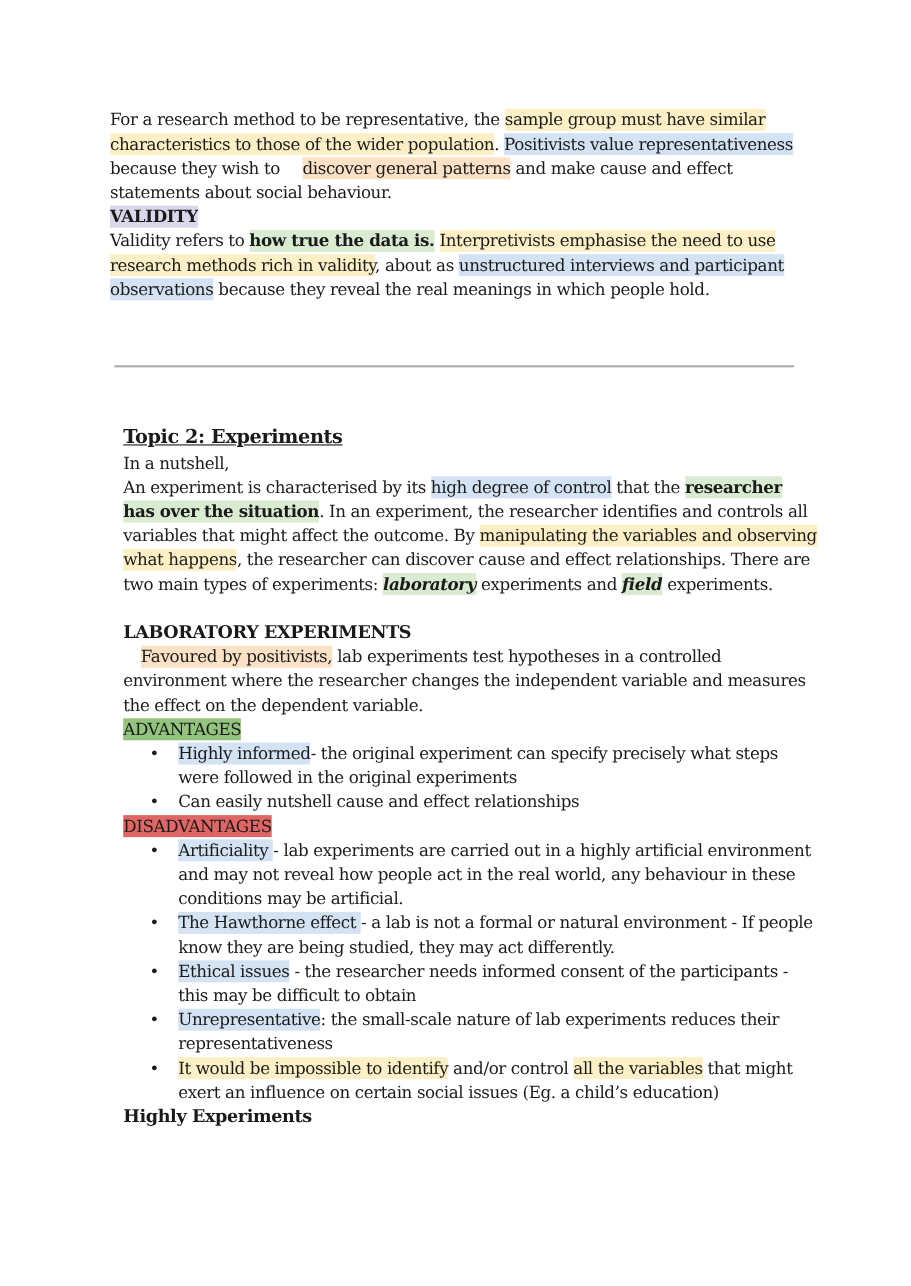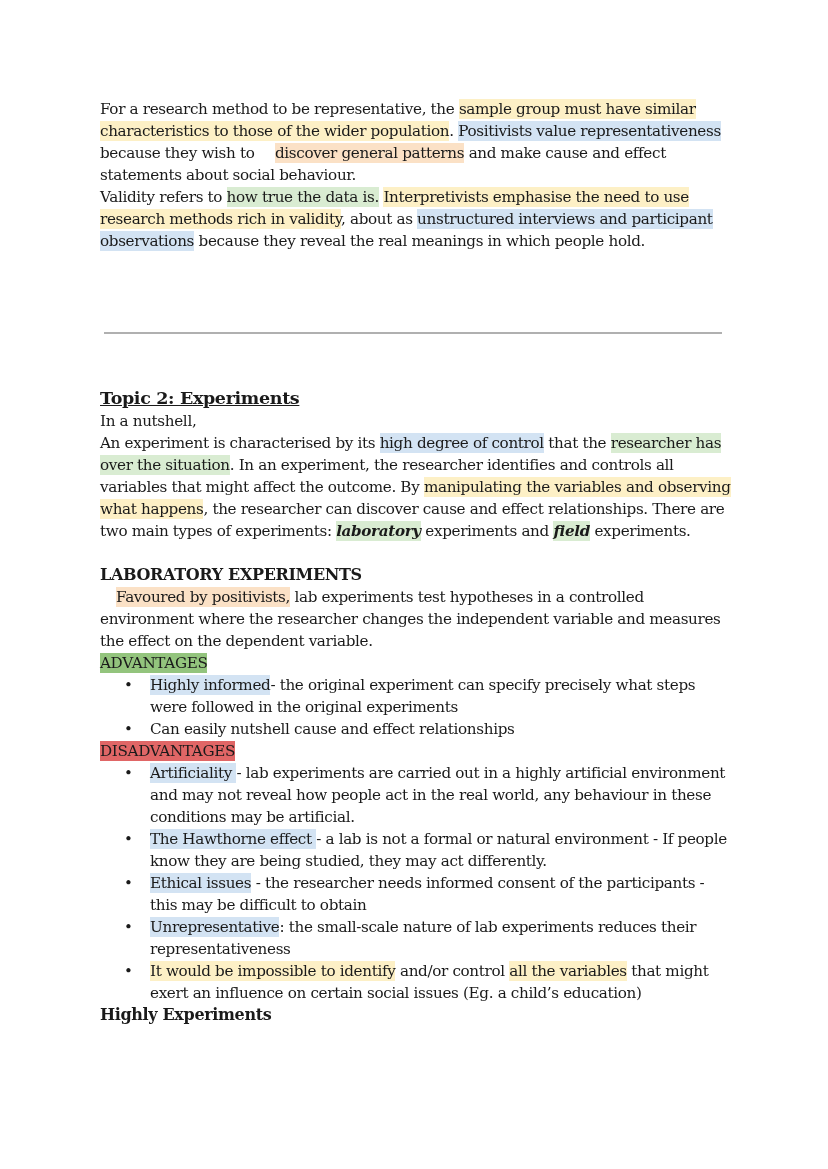--- a/index.html
+++ b/index.html
@@ -5,43 +5,44 @@
   html, body { margin: 0; padding: 0; background: #ffffff; }
   body { width: 828px; height: 1169px; position: relative; overflow: hidden;
          font-family: "DejaVu Serif", "Liberation Serif", serif; color: #1a1a1a; }
   .page { position: absolute; left: 100px; top: 98px; width: 632px;
           font-size: 15.2px; line-height: 22px; letter-spacing: -0.35px; }
   p { margin: 0; }
   .hl { padding: 1px 0; }
   .y { background: #fdf0c6; }
   .b { background: #d3e3f3; }
   .o { background: #fbe1c6; margin-left: 16px; }
-  .g { background: #d9ecd2; }
+  .g { background: #d9ecd2; font-weight: bold; }
   .p { background: #dcd6ec; }
   .green-strong { background: #93c47d; }
   .red-strong { background: #e06666; }
   .bold { font-weight: bold; }
   .divider { position: absolute; left: 104px; top: 332px; width: 618px; height: 2px; background: #b0b0b0; }
-  .sec2 { position: absolute; left: 100px; top: 386px; width: 632px;
+  .sec2 { position: absolute; left: 112px; top: 386px; width: 632px;
           font-size: 15.2px; line-height: 22px; letter-spacing: -0.35px; }
   .topic { font-weight: bold; text-decoration: underline; font-size: 17.5px; line-height: 24px; }
   .spacer { height: 22px; }
   ul { margin: 0; padding-left: 50px; list-style: none; }
   li { position: relative; }
   li::before { content: "\2022"; position: absolute; left: -26px; top: 0; font-size: 15px; }
   .bold-head { font-weight: bold; font-size: 16px; }
   i.em { font-style: italic; font-weight: bold; }
 </style>
 </head>
 <body>
 
 <div class="page">
   <p>
     <span>For a research method to be representative, the </span><span class="hl y">sample group must have similar characteristics to those of the wider population</span><span>. </span><span class="hl b">Positivists value representativeness</span><span> because they wish to </span><span class="hl o">discover general patterns</span><span> and make cause and effect statements about social behaviour.</span>
   </p>
+  <p><span class="bold hl p">VALIDITY</span></p>
   <p>
     <span>Validity refers to </span><span class="hl g">how true the data is.</span><span> </span><span class="hl y">Interpretivists emphasise the need to use research methods rich in validity</span><span>, about as </span><span class="hl b">unstructured interviews and participant observations</span><span> because they reveal the real meanings in which people hold.</span>
   </p>
 </div>
 
 <div class="divider"></div>
 
 <div class="sec2">
   <p class="topic">Topic 2: Experiments</p>
   <p>In a nutshell,</p>

